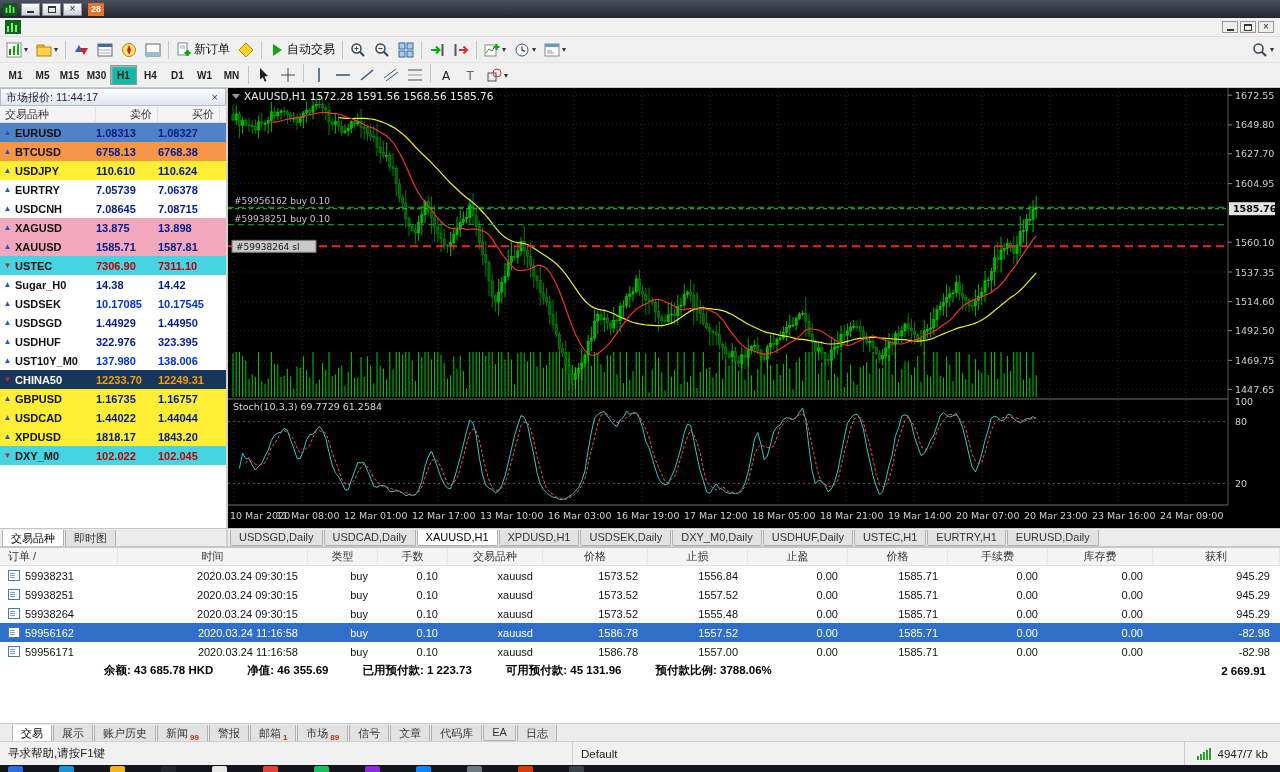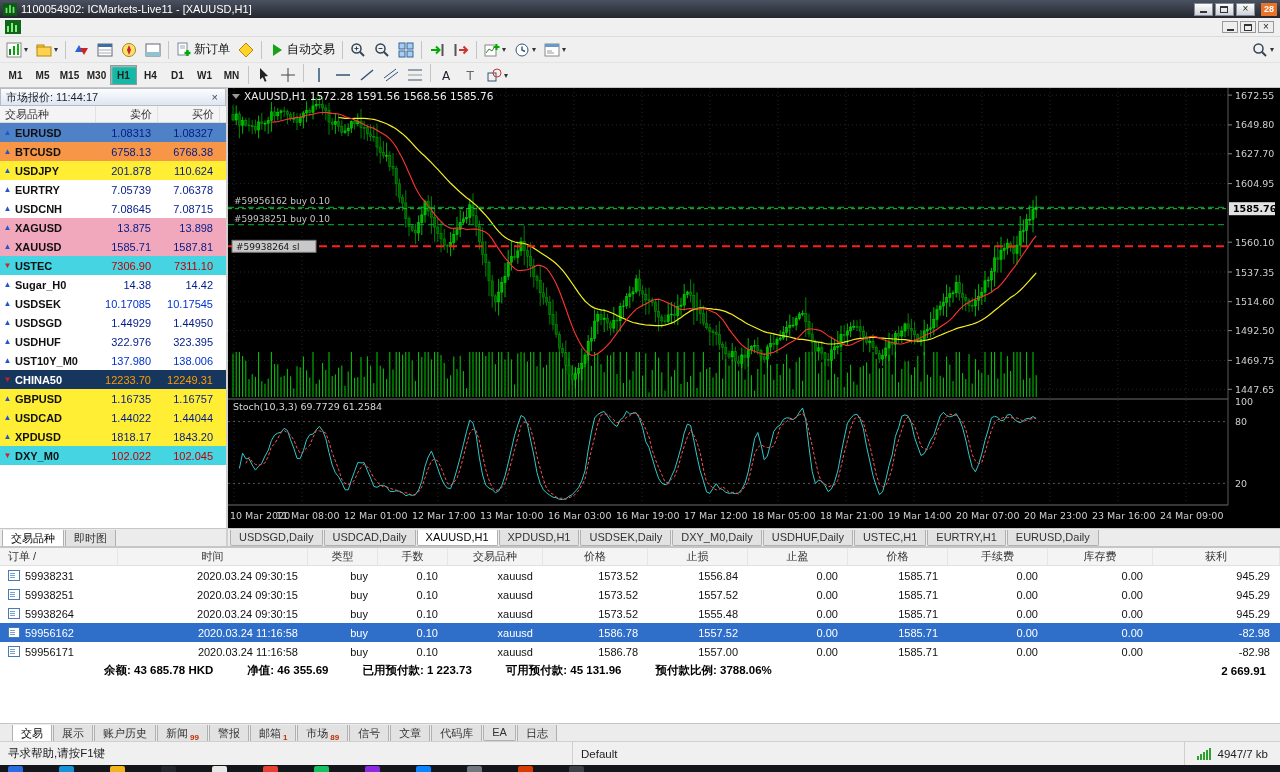--- a/index.html
+++ b/index.html
@@ -36,21 +36,21 @@
 .main{flex:0 0 458px;display:flex;height:458px;overflow:hidden}
 .mw{width:228px;flex:0 0 228px;display:flex;flex-direction:column;border-right:2px solid #cfcfcf;background:#fff}
 .mw-header{height:18px;flex:0 0 18px;background:linear-gradient(#fcfdfe,#dde6f1);border:1px solid #b5bcc6;display:flex;align-items:center;padding:0 5px;font-size:11px;color:#223}
 .mw-close{margin-left:auto;font-size:11px;color:#445;cursor:pointer;padding:0 2px;line-height:11px}
 .mw-cols{height:17px;flex:0 0 17px;display:flex;background:#f4f4f4;border-bottom:1px solid #d8d8d8;font-size:11px;color:#333}
 .mw-cols span{padding:1px 5px;border-right:1px solid #e2e2e2;overflow:hidden}
 .mw-body{flex:1;overflow:hidden;background:#fff}
 .mw-row{height:19px;display:flex;align-items:center;font-size:11px;cursor:pointer}
 .mw-sym{width:96px;flex:0 0 96px;display:flex;align-items:center;gap:3px;padding-left:3px;font-weight:bold;overflow:hidden}
 .mw-arrow{font-size:8px;width:9px;flex:0 0 9px;text-align:center}
-.mw-bid,.mw-ask{width:62px;flex:0 0 62px;text-align:right;padding-right:7px;font-weight:normal;white-space:nowrap}
+.mw-bid,.mw-ask{width:62px;flex:0 0 62px;text-align:left;padding-right:7px;font-weight:bold;white-space:nowrap}
 .mw-tabs,.chart-tabs,.t-tabs{height:18px;flex:0 0 18px;background:#ececec;border-top:1px solid #c6c6c6;display:flex;align-items:flex-start;padding:1px 2px 0;gap:1px;overflow:hidden}
 .tab{font-size:11px;padding:1px 8px 2px;border:1px solid #b0b0b0;border-top:none;background:#e2e2e2;color:#333;cursor:pointer;border-radius:0 0 2px 2px;white-space:nowrap}
 .tab.active{background:#fff;color:#000}
 .chart-zone{flex:1;display:flex;flex-direction:column;position:relative;overflow:hidden}
 .chart-canvas{flex:1;position:relative;background:#000;overflow:hidden}
 .chart-canvas svg{position:absolute;left:0;top:0}
 
 .terminal{flex:0 0 195px;background:#fff;border-top:2px solid #c6c6c6;display:flex;flex-direction:column;overflow:hidden}
 .t-grid{flex:1;overflow:hidden;display:flex;flex-direction:column}
 .t-head{height:18px;flex:0 0 18px;display:flex;background:#f4f4f4;border-bottom:1px solid #e0e0e0;font-size:11px;color:#333}
@@ -91,21 +91,20 @@
 
   <div class="titlebar">
     <span class="app-icon">
       <svg viewBox="0 0 16 14">
           <rect width="16" height="14" fill="#0b5c12"></rect>
           <rect x="3" y="5" width="2" height="6" fill="#6fe86f"></rect>
           <rect x="7" y="2" width="2" height="9" fill="#6fe86f"></rect>
           <rect x="11" y="4" width="2" height="7" fill="#6fe86f"></rect>
         </svg>
     </span>
-    <span class="title-text">1100054902: ICMarkets-Live11 - [XAUUSD,H1]</span>
     <span class="win-btns">
       <span class="wb">
           <span class="glyph-min"></span>
         </span>
       <span class="wb">
           <span class="glyph-max"></span>
         </span>
       <span class="wb">×</span>
       <span class="badge28">28</span>
     </span>
@@ -364,21 +363,21 @@
             <span class="mw-bid" style="color:#001c8a">1.08313</span>
             <span class="mw-ask" style="color:#001c8a">1.08327</span>
           </div>
           <div class="mw-row" style="background: rgb(247, 150, 70);">
             <span class="mw-sym" style="color:#101010"><span class="mw-arrow" style="color:#2255cc">▲</span>BTCUSD</span>
             <span class="mw-bid" style="color:#001c8a">6758.13</span>
             <span class="mw-ask" style="color:#001c8a">6768.38</span>
           </div>
           <div class="mw-row" style="background: rgb(255, 238, 51);">
             <span class="mw-sym" style="color:#101010"><span class="mw-arrow" style="color:#2255cc">▲</span>USDJPY</span>
-            <span class="mw-bid" style="color:#001c8a">201.878</span>
+            <span class="mw-bid" style="color:#001c8a">110.610</span>
             <span class="mw-ask" style="color:#001c8a">110.624</span>
           </div>
           <div class="mw-row">
             <span class="mw-sym" style="color:#101010"><span class="mw-arrow" style="color:#2255cc">▲</span>EURTRY</span>
             <span class="mw-bid" style="color:#001c8a">7.05739</span>
             <span class="mw-ask" style="color:#001c8a">7.06378</span>
           </div>
           <div class="mw-row">
             <span class="mw-sym" style="color:#101010"><span class="mw-arrow" style="color:#2255cc">▲</span>USDCNH</span>
             <span class="mw-bid" style="color:#001c8a">7.08645</span>

